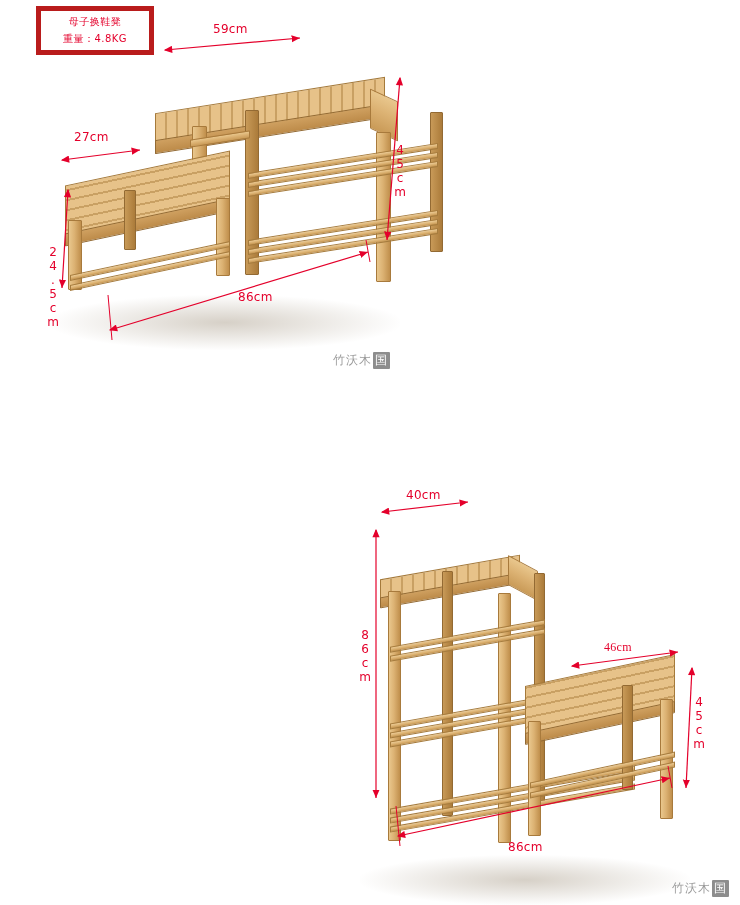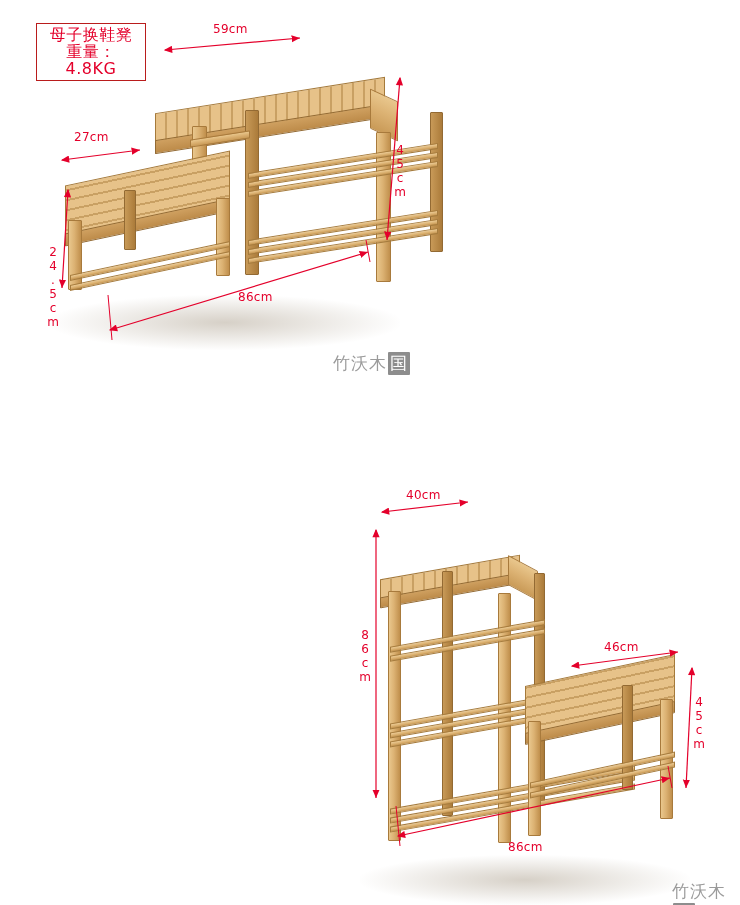--- a/index.html
+++ b/index.html
@@ -16,50 +16,49 @@
   }
   .page {
     position: relative;
     width: 740px;
     height: 905px;
   }
 
   
   .abs { position: absolute; }
   .label-box {
-    border: 1px solid #b91c1c;
+    border: 5px solid #b91c1c;
     color: #e4002b;
-    font-size: 16px;
+    font-size: 10px;
     line-height: 17px;
     text-align: center;
     padding: 2px 6px 3px 6px;
     letter-spacing: 0.5px;
     background: rgba(255,255,255,0.75);
-    margin-top: 17px;
   }
   .dim {
     color: #e4002b;
     font-size: 12px;
     letter-spacing: 0.3px;
     white-space: nowrap;
   }
   .dim.vert {
     writing-mode: vertical-rl;
     text-orientation: upright;
     letter-spacing: 0px;
   }
   .desc {
     color: #2d2d2d;
     font-size: 19px;
     line-height: 38px;
     letter-spacing: 1px;
   }
   .watermark {
     color: #8a8a8a;
-    font-size: 17px;
+    font-size: 12px;
     letter-spacing: 1px;
     opacity: 0.85;
   }
   .watermark .wm-mark {
     display: inline-block;
     background: #7a7a7a;
     color: #fff;
     padding: 0 2px;
     margin-left: 1px;
     border-radius: 1px;
@@ -262,21 +261,21 @@
 
       <line x1="692" y1="218" x2="686" y2="338" stroke="#e4002b" stroke-width="1.2" marker-start="url(#arS)" marker-end="url(#ar)"></line>
 
       <line x1="398" y1="386" x2="670" y2="328" stroke="#e4002b" stroke-width="1.2" marker-start="url(#arS)" marker-end="url(#ar)"></line>
       <line x1="396" y1="356" x2="400" y2="396" stroke="#e4002b" stroke-width="1"></line>
       <line x1="668" y1="316" x2="672" y2="338" stroke="#e4002b" stroke-width="1"></line>
     </svg>
 
     <div class="abs dim" style="left:406px;top:38px;">40cm</div>
     <div class="abs dim vert" style="left:358px;top:178px;">86cm</div>
-    <div class="abs dim" style="left:604px;top:190px;">46cm</div>
+    <div class="abs dim" style="left:604px;top:190px;font-family:Liberation Serif, serif;">46cm</div>
     <div class="abs dim vert" style="left:692px;top:245px;">45cm</div>
     <div class="abs dim" style="left:508px;top:390px;">86cm</div>
 
     <div class="abs watermark" style="left:672px;top:430px;">
       <span>竹沃木</span><span class="wm-mark">国</span>
     </div>
   </div>
 
 </div>
 

